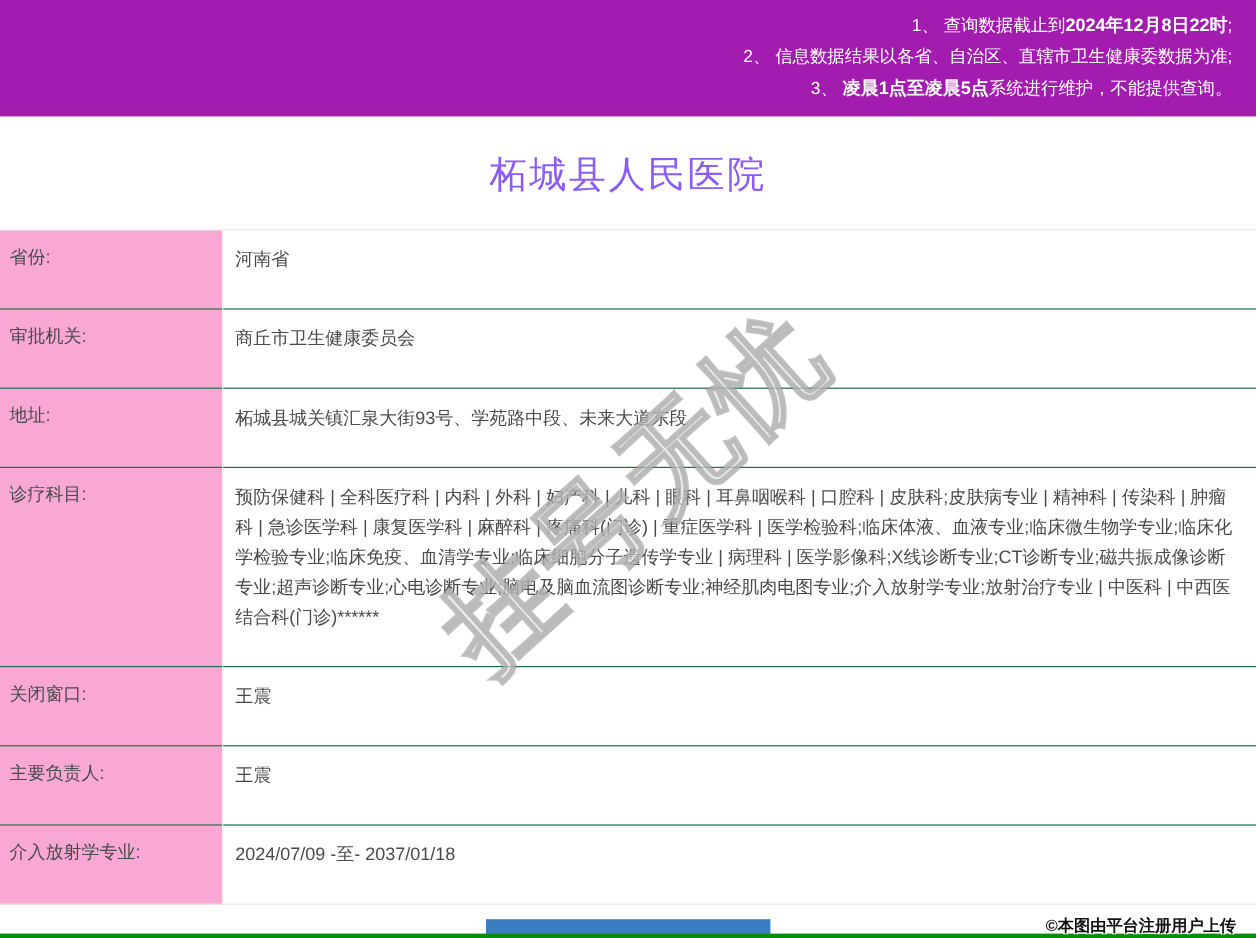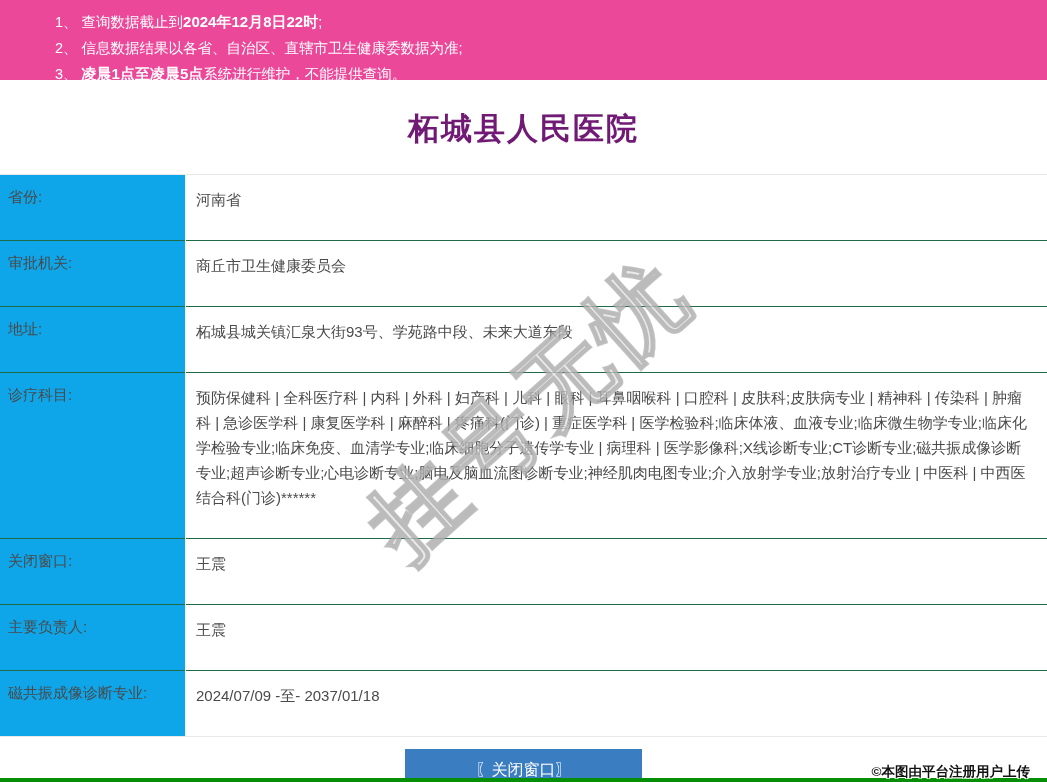--- a/index.html
+++ b/index.html
@@ -5,57 +5,58 @@
   html,body { margin:0; padding:0; }
   body {
     width:1047px; height:782px;
     font-family:"Liberation Sans","DejaVu Sans",sans-serif;
     background:#ffffff;
     position:relative;
     overflow:hidden;
   }
   
   .notice-bar {
-    background:#ec4899;
+    background:#a21caf;
     color:#ffffff;
     padding:9px 20px 10px 55px;
     box-sizing:border-box;
-    height:80px;
+    height:97px;
+    text-align:right;
   }
   .notice-line {
     font-size:14.5px;
     line-height:26px;
     white-space:nowrap;
   }
   .notice-line b { font-weight:700; font-size:15px; }
 
   
   .page-title {
     text-align:center;
     font-size:31px;
-    color:#701a75;
-    font-weight:700;
+    color:#8b5cf6;
+    font-weight:400;
     padding:28px 0 24px 0;
     letter-spacing:2px;
   }
 
   
   table.info {
     width:100%;
     border-collapse:collapse;
     border-top:1px solid #e8e8e8;
     font-size:15px;
     color:#4a4a4a;
     table-layout:fixed;
   }
   table.info tr { border-bottom:1px solid #1e6c45; }
   table.info tr.last { border-bottom:1px solid #e8e8e8; }
   td.cell-label {
     width:177px;
-    background:#0ea5e9;
+    background:#f9a8d4;
     padding:13px 0 13px 8px;
     vertical-align:top;
     border-right:1px solid #f0f0f0;
   }
   td.cell-value {
     padding:12px 12px 28px 10px;
     line-height:25px;
     vertical-align:middle;
     word-break:break-all;
   }
@@ -142,21 +143,21 @@
   </tr>
   <tr>
     <td class="cell-label">关闭窗口:</td>
     <td class="cell-value">王震</td>
   </tr>
   <tr>
     <td class="cell-label">主要负责人:</td>
     <td class="cell-value">王震</td>
   </tr>
   <tr class="last">
-    <td class="cell-label">磁共振成像诊断专业:</td>
+    <td class="cell-label">介入放射学专业:</td>
     <td class="cell-value">2024/07/09 -至- 2037/01/18</td>
   </tr>
 </tbody>
   </table>
 
 <div class="watermark">挂号无忧</div>
 
 <div class="btn-row">
   <button class="close-btn">〖关闭窗口〗</button>
 </div>

